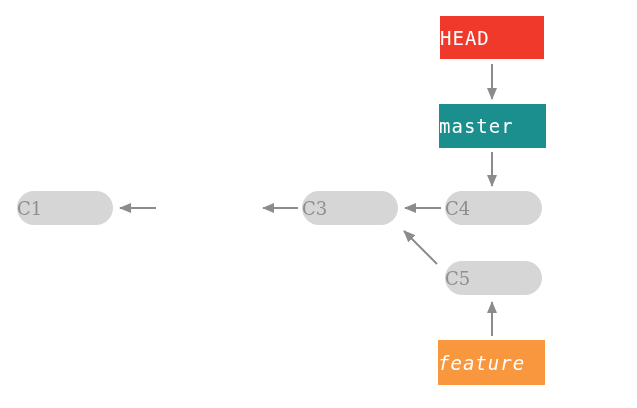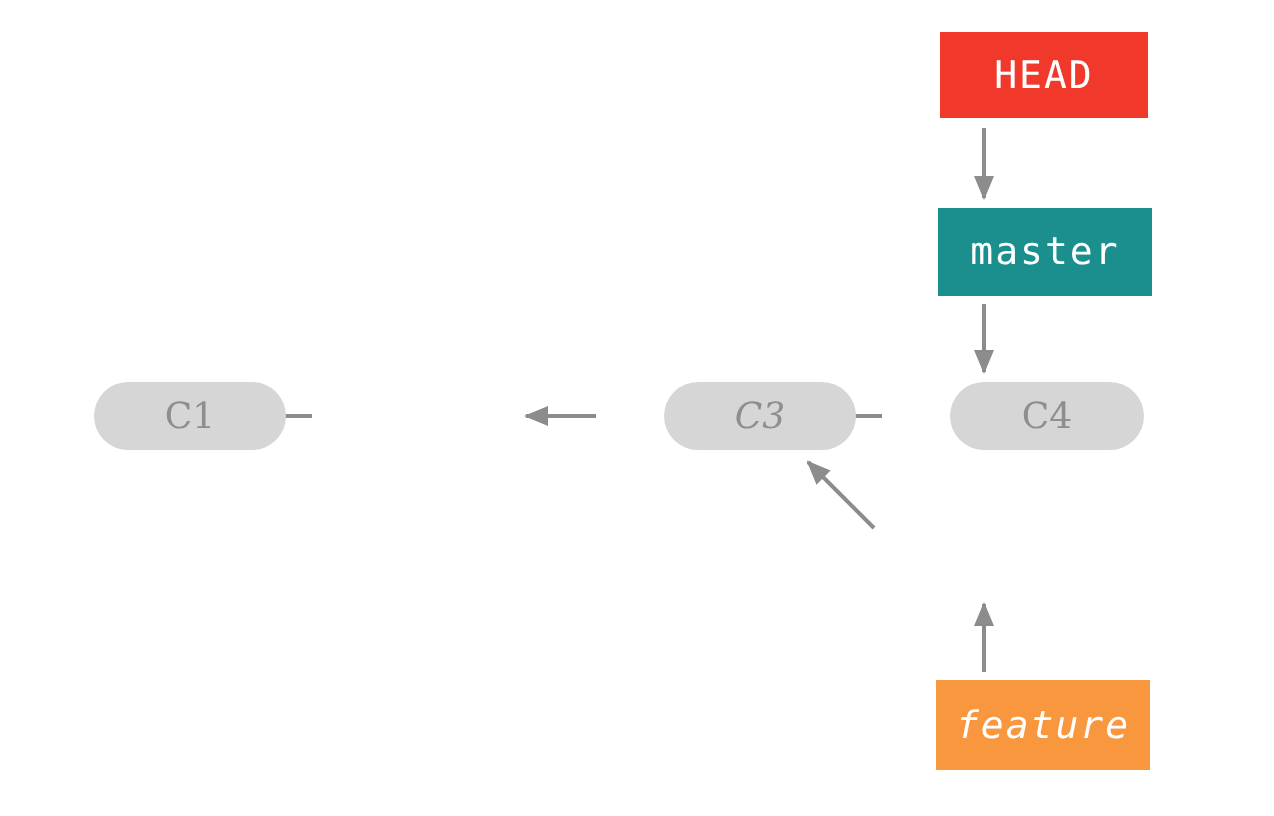--- a/index.html
+++ b/index.html
@@ -12,23 +12,21 @@
     width: 637px;
     height: 408px;
     background: var(--background, #ffffff);
     overflow: hidden;
     font-family: "DejaVu Sans", sans-serif;
   }
   .node {
     position: absolute;
     display: flex;
     align-items: center;
-    justify-content: center;
     box-sizing: border-box;
-    margin-left: 30px;
   }
   .ref-box {
     font-family: "DejaVu Sans Mono", monospace;
     font-size: 19px;
     color: var(--ref-text, #ffffff);
     letter-spacing: 1px;
   }
   .ref-head    { background: var(--head-bg, #f0392b);    left: 440px; top: 16px;  width: 104px; height: 43px; }
   .ref-master  { background: var(--master-bg, #1b8e8e);  left: 439px; top: 104px; width: 107px; height: 44px; }
   .ref-feature { background: var(--feature-bg, #f8973d); left: 438px; top: 340px; width: 107px; height: 45px; font-style: italic; }
@@ -36,21 +34,21 @@
     background: var(--commit-fill, #d6d6d6);
     color: var(--commit-text, #8e8e8e);
     font-family: "DejaVu Serif", serif;
     font-size: 18px;
     border-radius: 17px;
     height: 34px;
     top: 191px;
   }
   .commit-c1 { left: 17px;  width: 96px; }
   .commit-c2 { left: 160px; width: 97px; }
-  .commit-c3 { left: 302px; width: 96px; font-style: italic; }
+  .commit-c3 { left: 302px; width: 96px; }
   .commit-c4 { left: 445px; width: 97px; }
   .commit-c5 { left: 445px; top: 261px; width: 97px; }
   svg.edges {
     position: absolute;
     left: 0; top: 0;
     width: 637px;
     height: 408px;
     pointer-events: none;
   }
   svg.edges line {
@@ -95,18 +93,21 @@
 
 
   <div class="node commit commit-c3">
     <span>C3</span>
   </div>
 
   <div class="node commit commit-c4">
     <span>C4</span>
   </div>
 
+  <div class="node commit commit-c5">
+    <span>C5</span>
+  </div>
 
   <div class="node ref-box ref-feature">
     <span>feature</span>
   </div>
 
 </div>
 
 </body></html>

